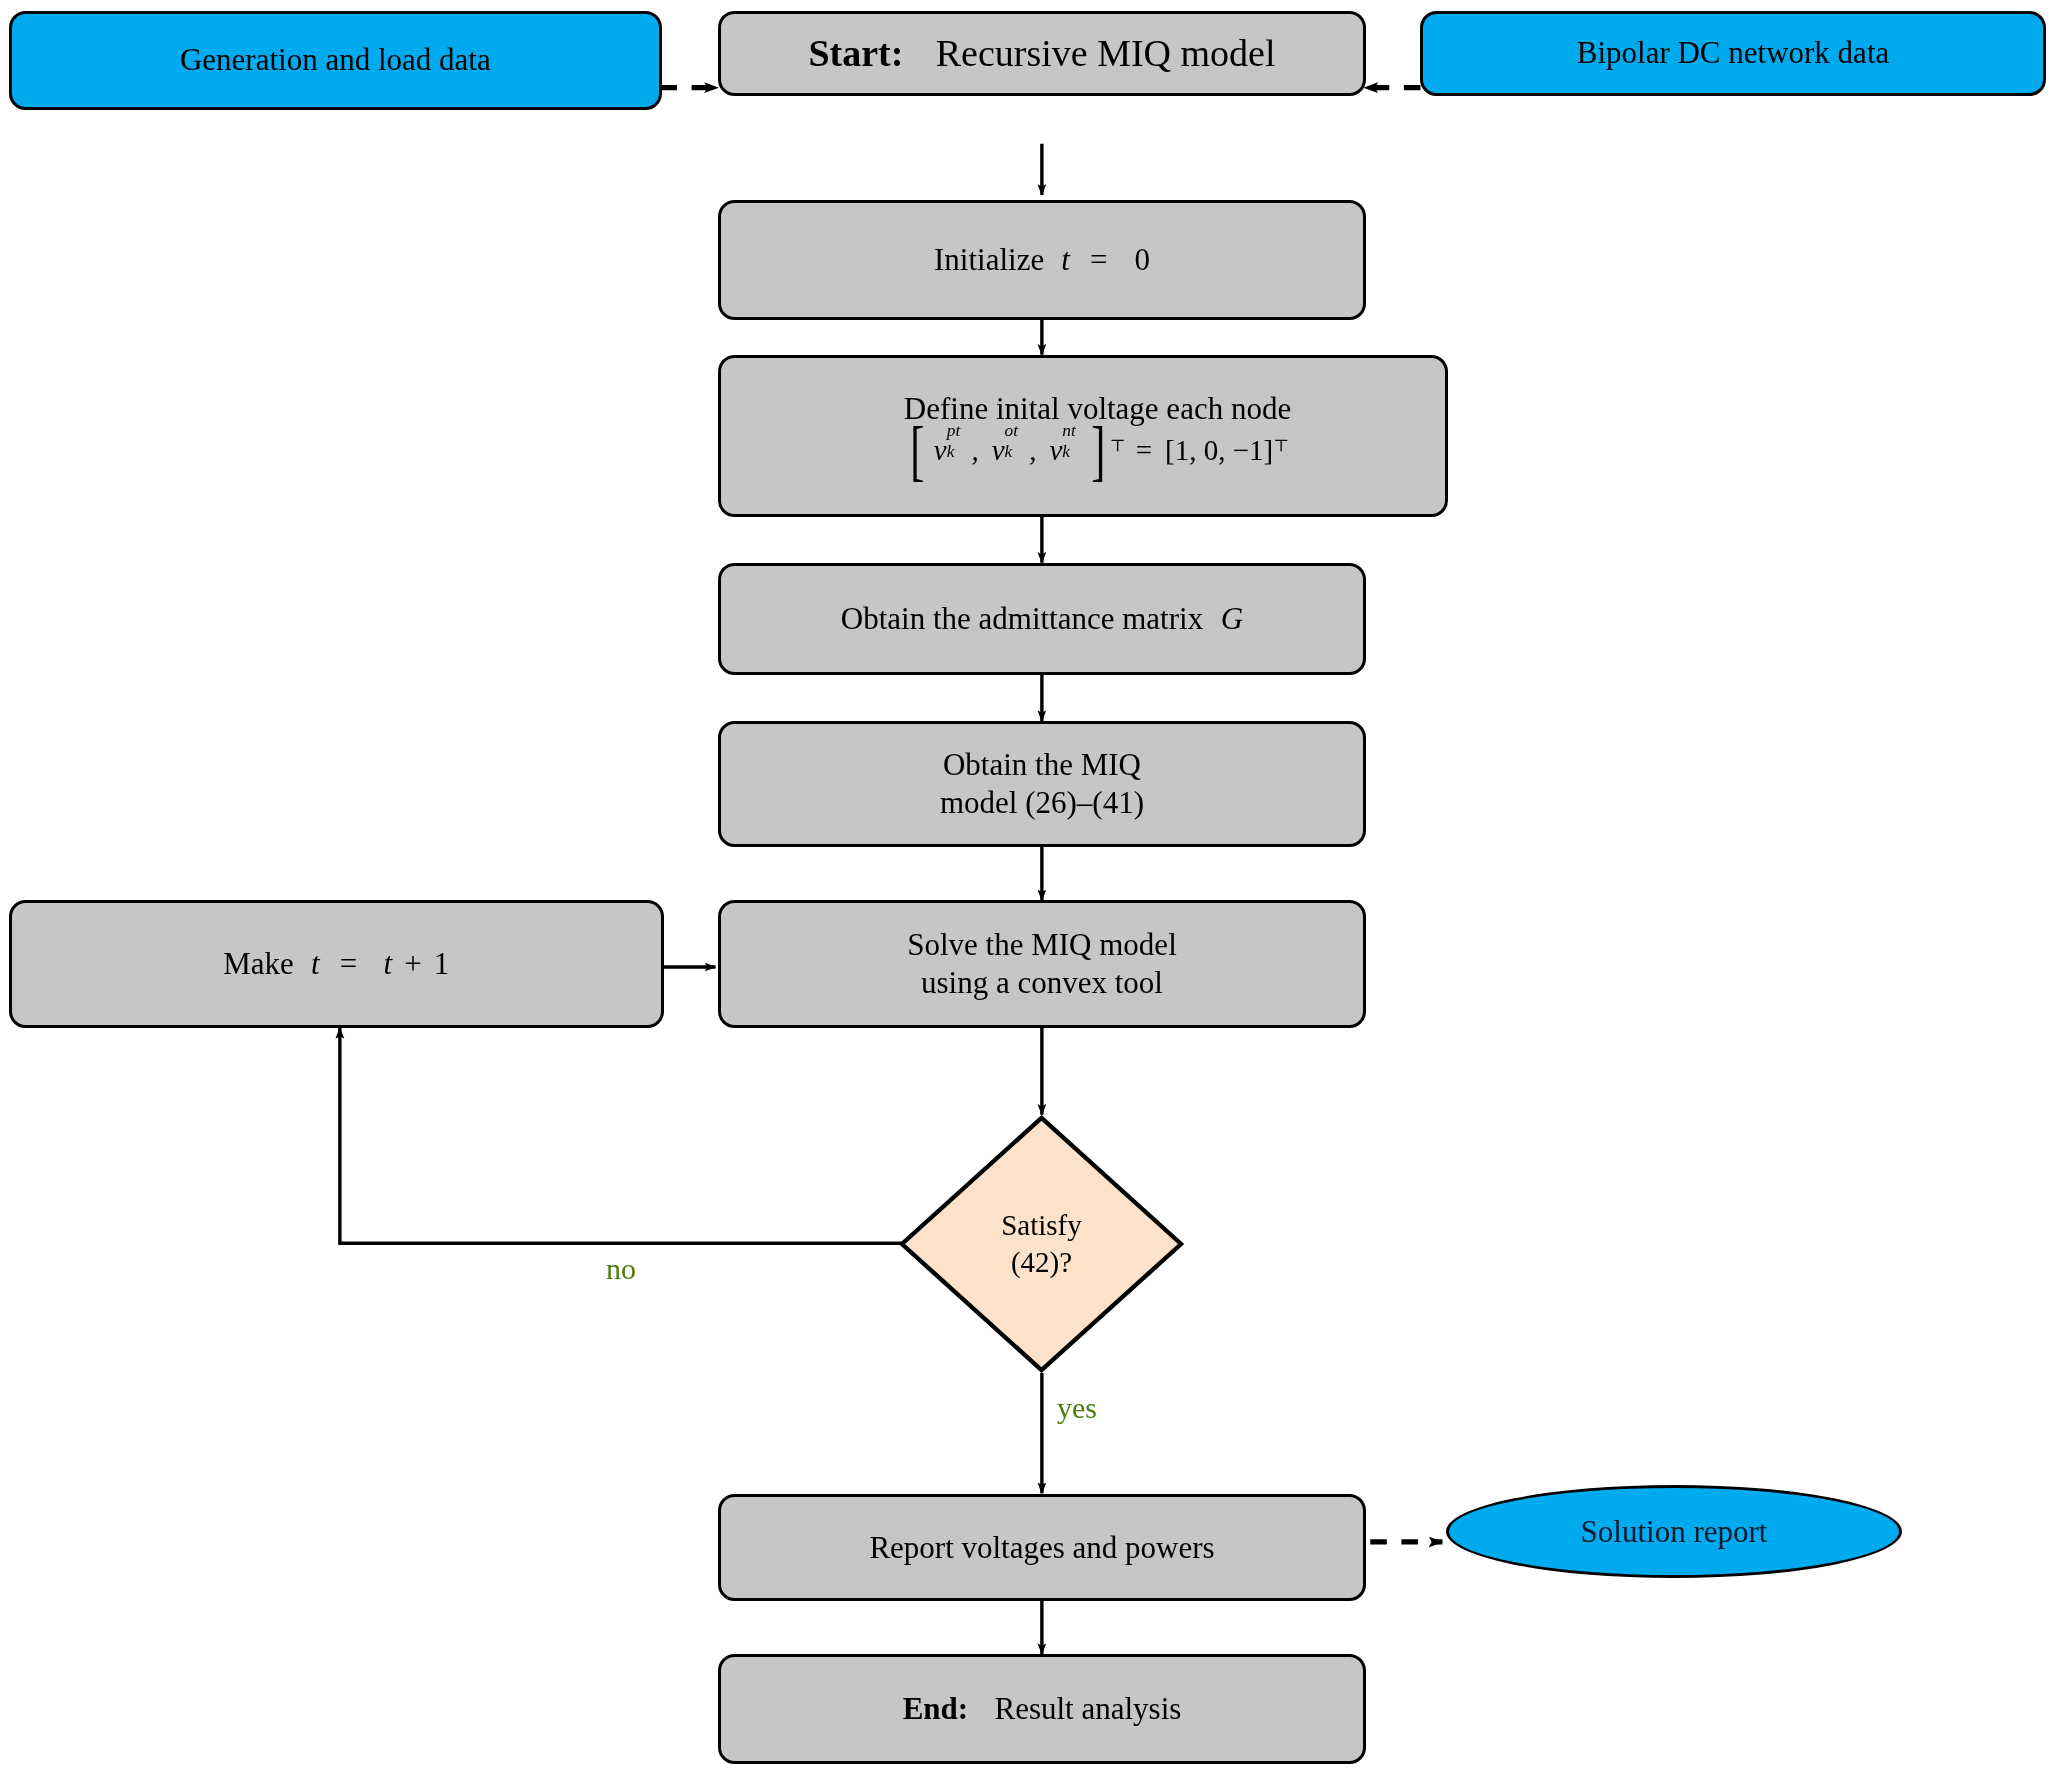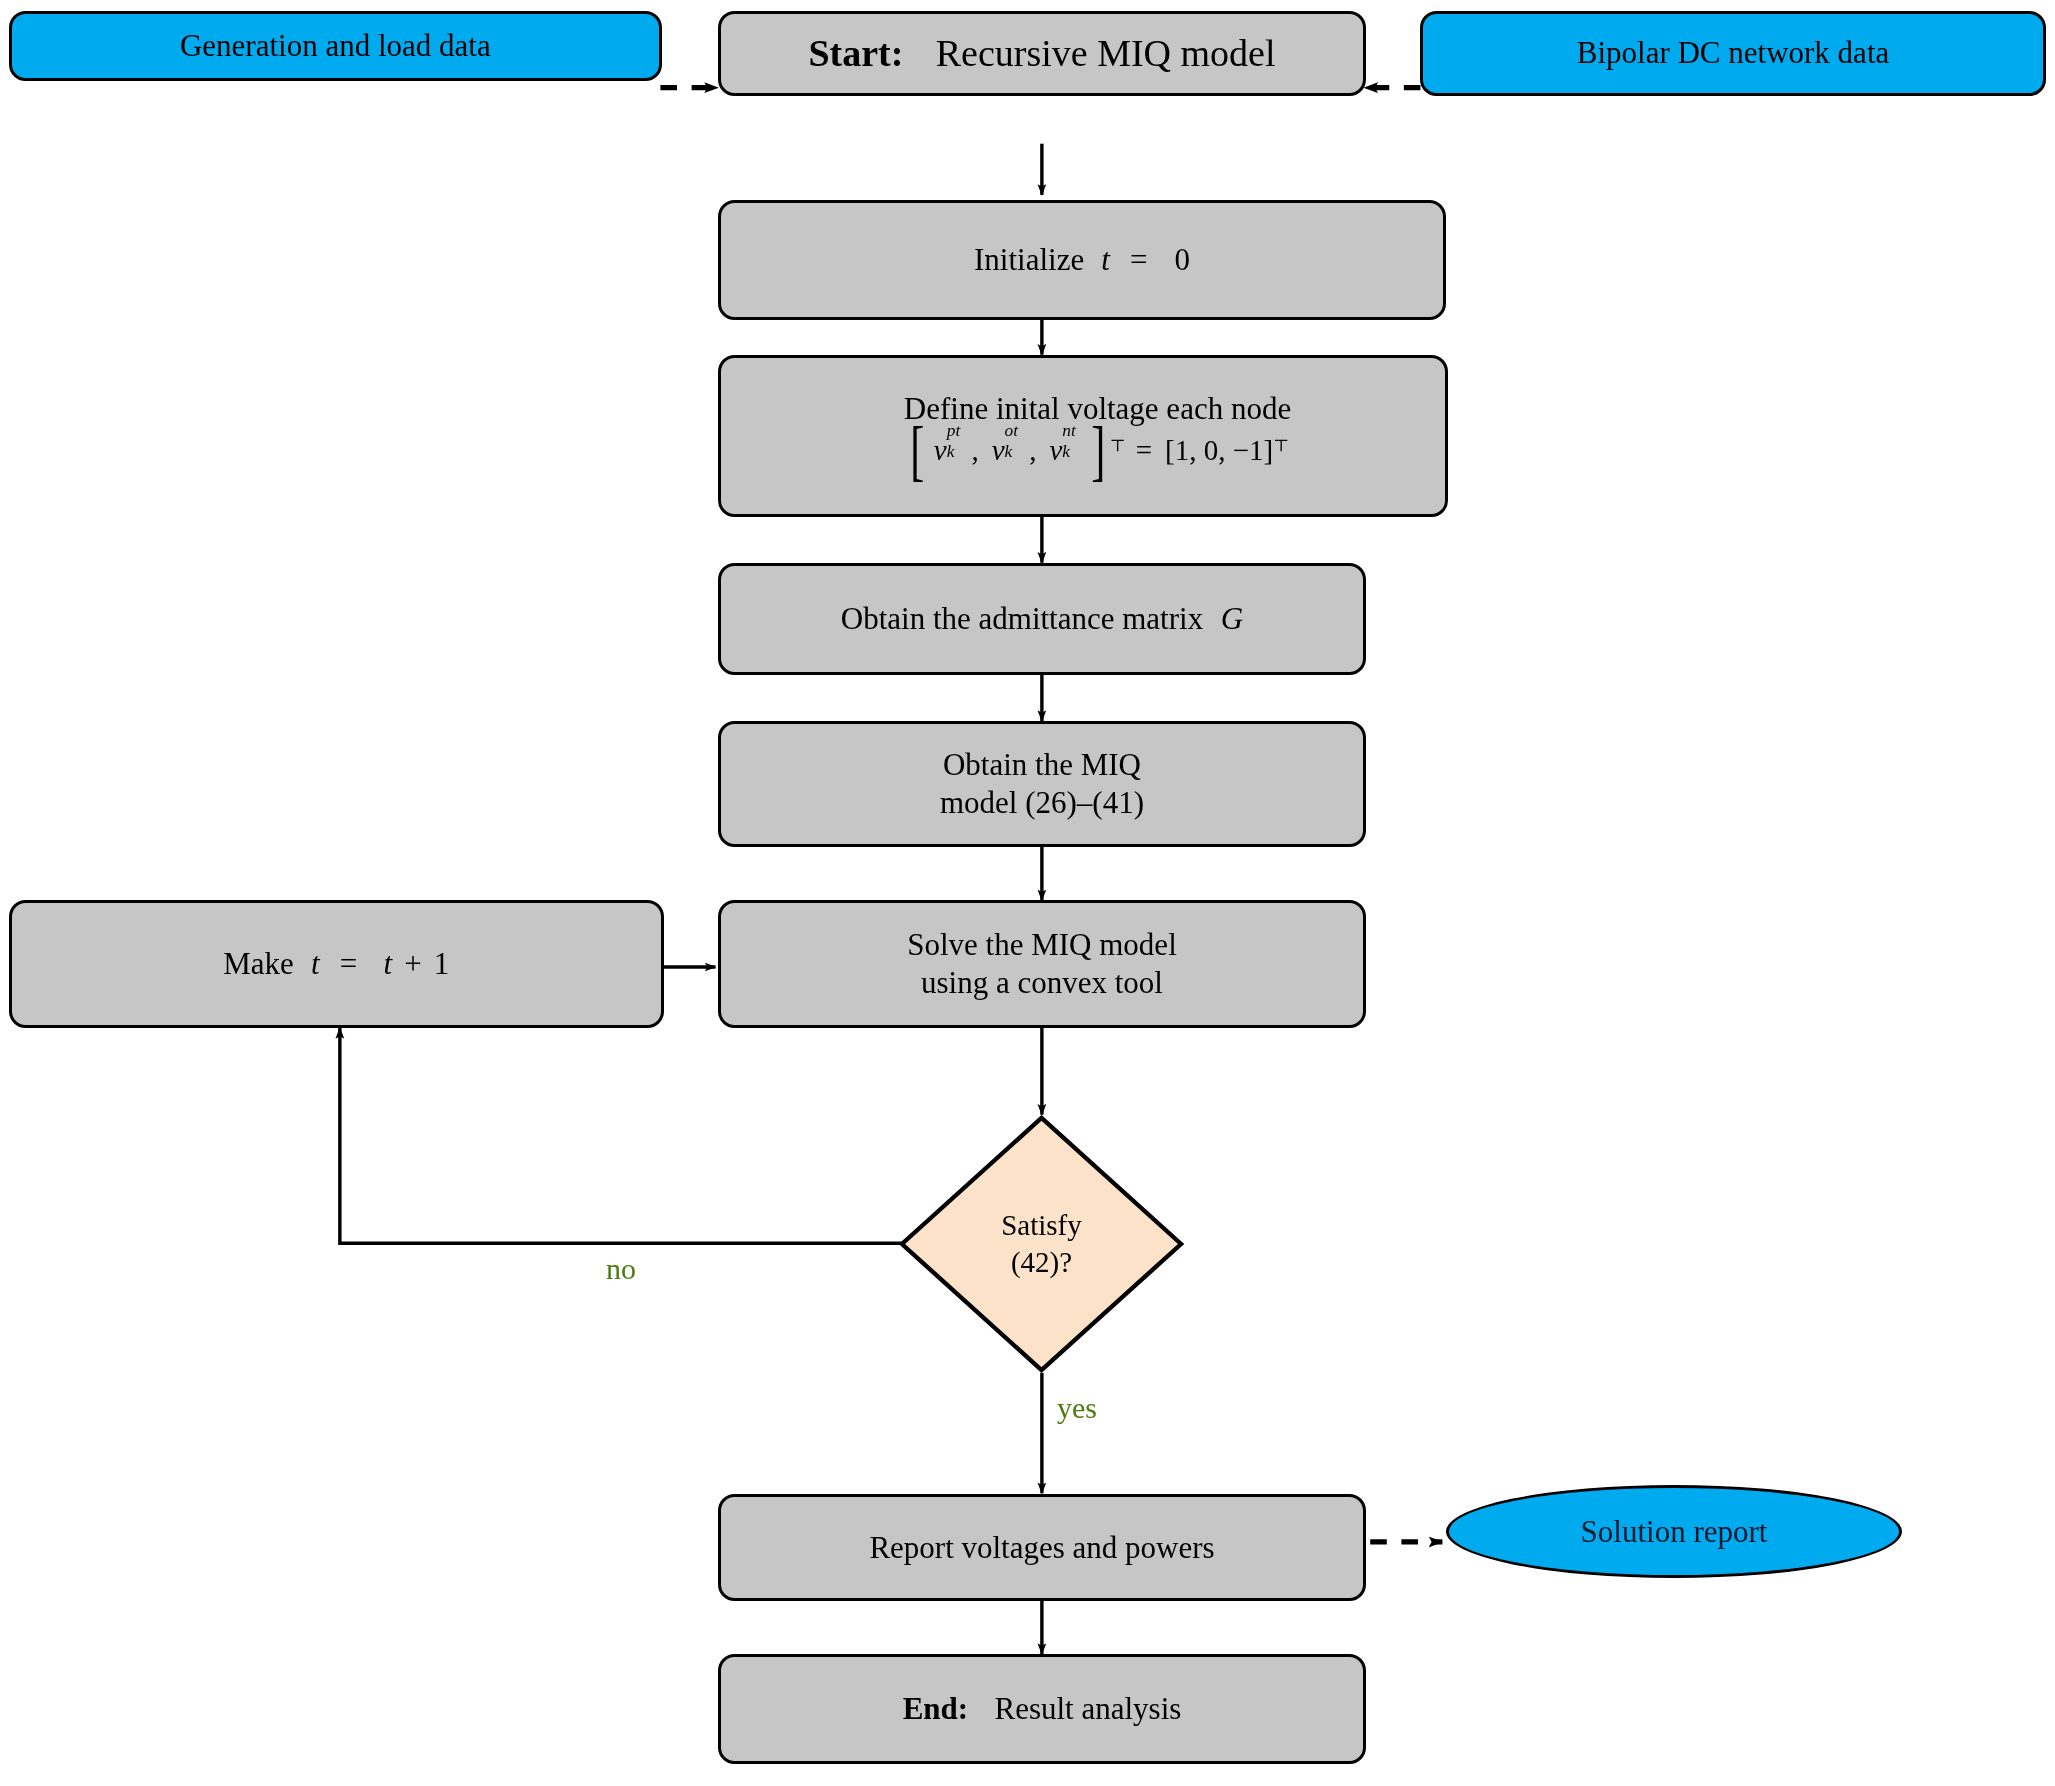--- a/index.html
+++ b/index.html
@@ -154,37 +154,37 @@
 
     <line x1="1362" y1="1985" x2="1468" y2="1985" stroke="#000000" stroke-width="7" marker-end="url(#arrow)"></line>
 
     <line x1="2138" y1="2818" x2="2138" y2="3065" stroke="#000000" stroke-width="7" marker-end="url(#arrow)"></line>
 
     <line x1="2812" y1="3165" x2="2960" y2="3165" stroke="#000000" stroke-width="11" stroke-dasharray="34,30" marker-end="url(#arrowbig)"></line>
 
     <line x1="2138" y1="3285" x2="2138" y2="3395" stroke="#000000" stroke-width="7" marker-end="url(#arrow)"></line>
   </svg>
 
-  <div class="node blue" style="left:8.8px; top:10.7px; width:653px; height:70px; font-size:31px;">
+  <div class="node blue" style="left:8.8px; top:10.7px; width:653px; height:99px; font-size:31px;">
     <span class="txt">Generation and load data</span>
   </div>
 
   <div class="node gray" style="left:718px; top:10.7px; width:648px; height:85px; font-size:38px;">
     <span class="txt">
       <b class="bold">Start:</b>
       <span style="display:inline-block;width:0.35em"></span>
       <span>Recursive MIQ model</span>
     </span>
   </div>
 
   <div class="node blue" style="left:1420px; top:10.7px; width:626px; height:85px; font-size:31px;">
     <span class="txt">Bipolar DC network data</span>
   </div>
 
-  <div class="node gray" style="left:718px; top:200px; width:728px; height:120px; font-size:31px;">
+  <div class="node gray" style="left:718px; top:200px; width:648px; height:120px; font-size:31px;">
     <span class="txt">
       <span>Initialize</span>
       <span class="it" style="margin-left:.30em">t</span>
       <span class="eqs">=</span>
       <span style="margin-left:.22em">0</span>
     </span>
   </div>
 
   <div class="node gray" style="left:718px; top:355px; width:730px; height:162px; font-size:31px;padding-left:29px;">
     <span class="txt">

